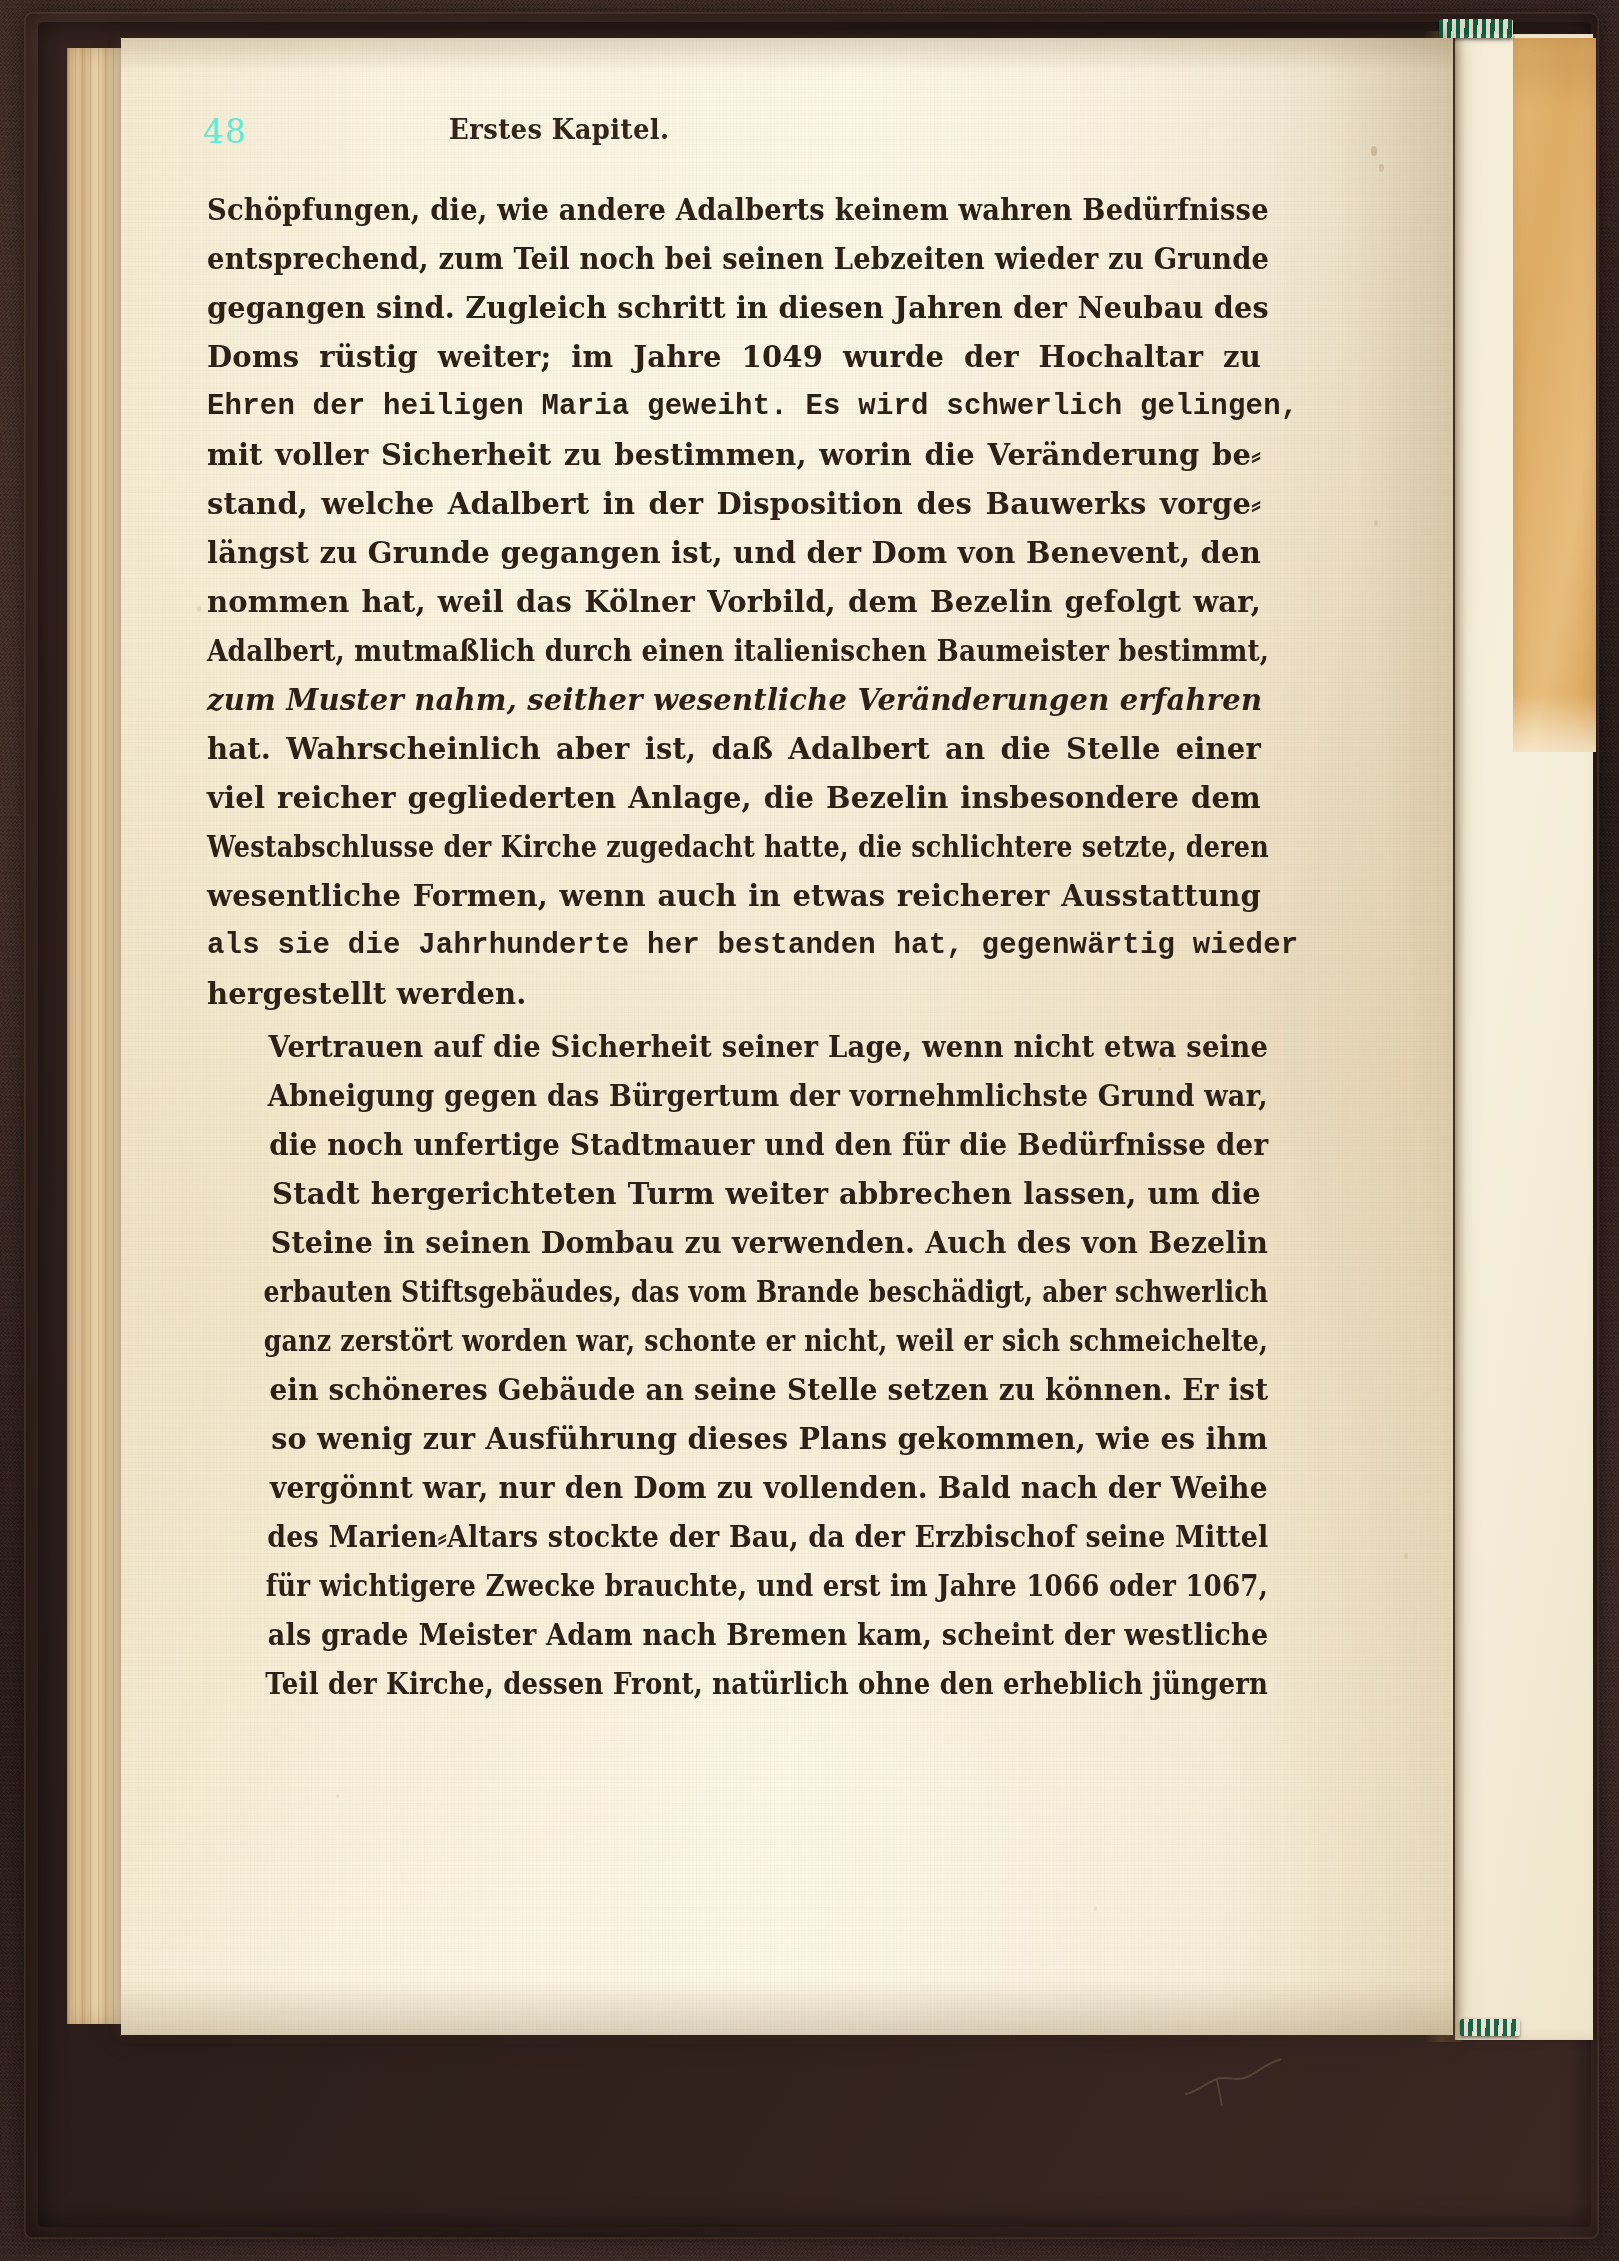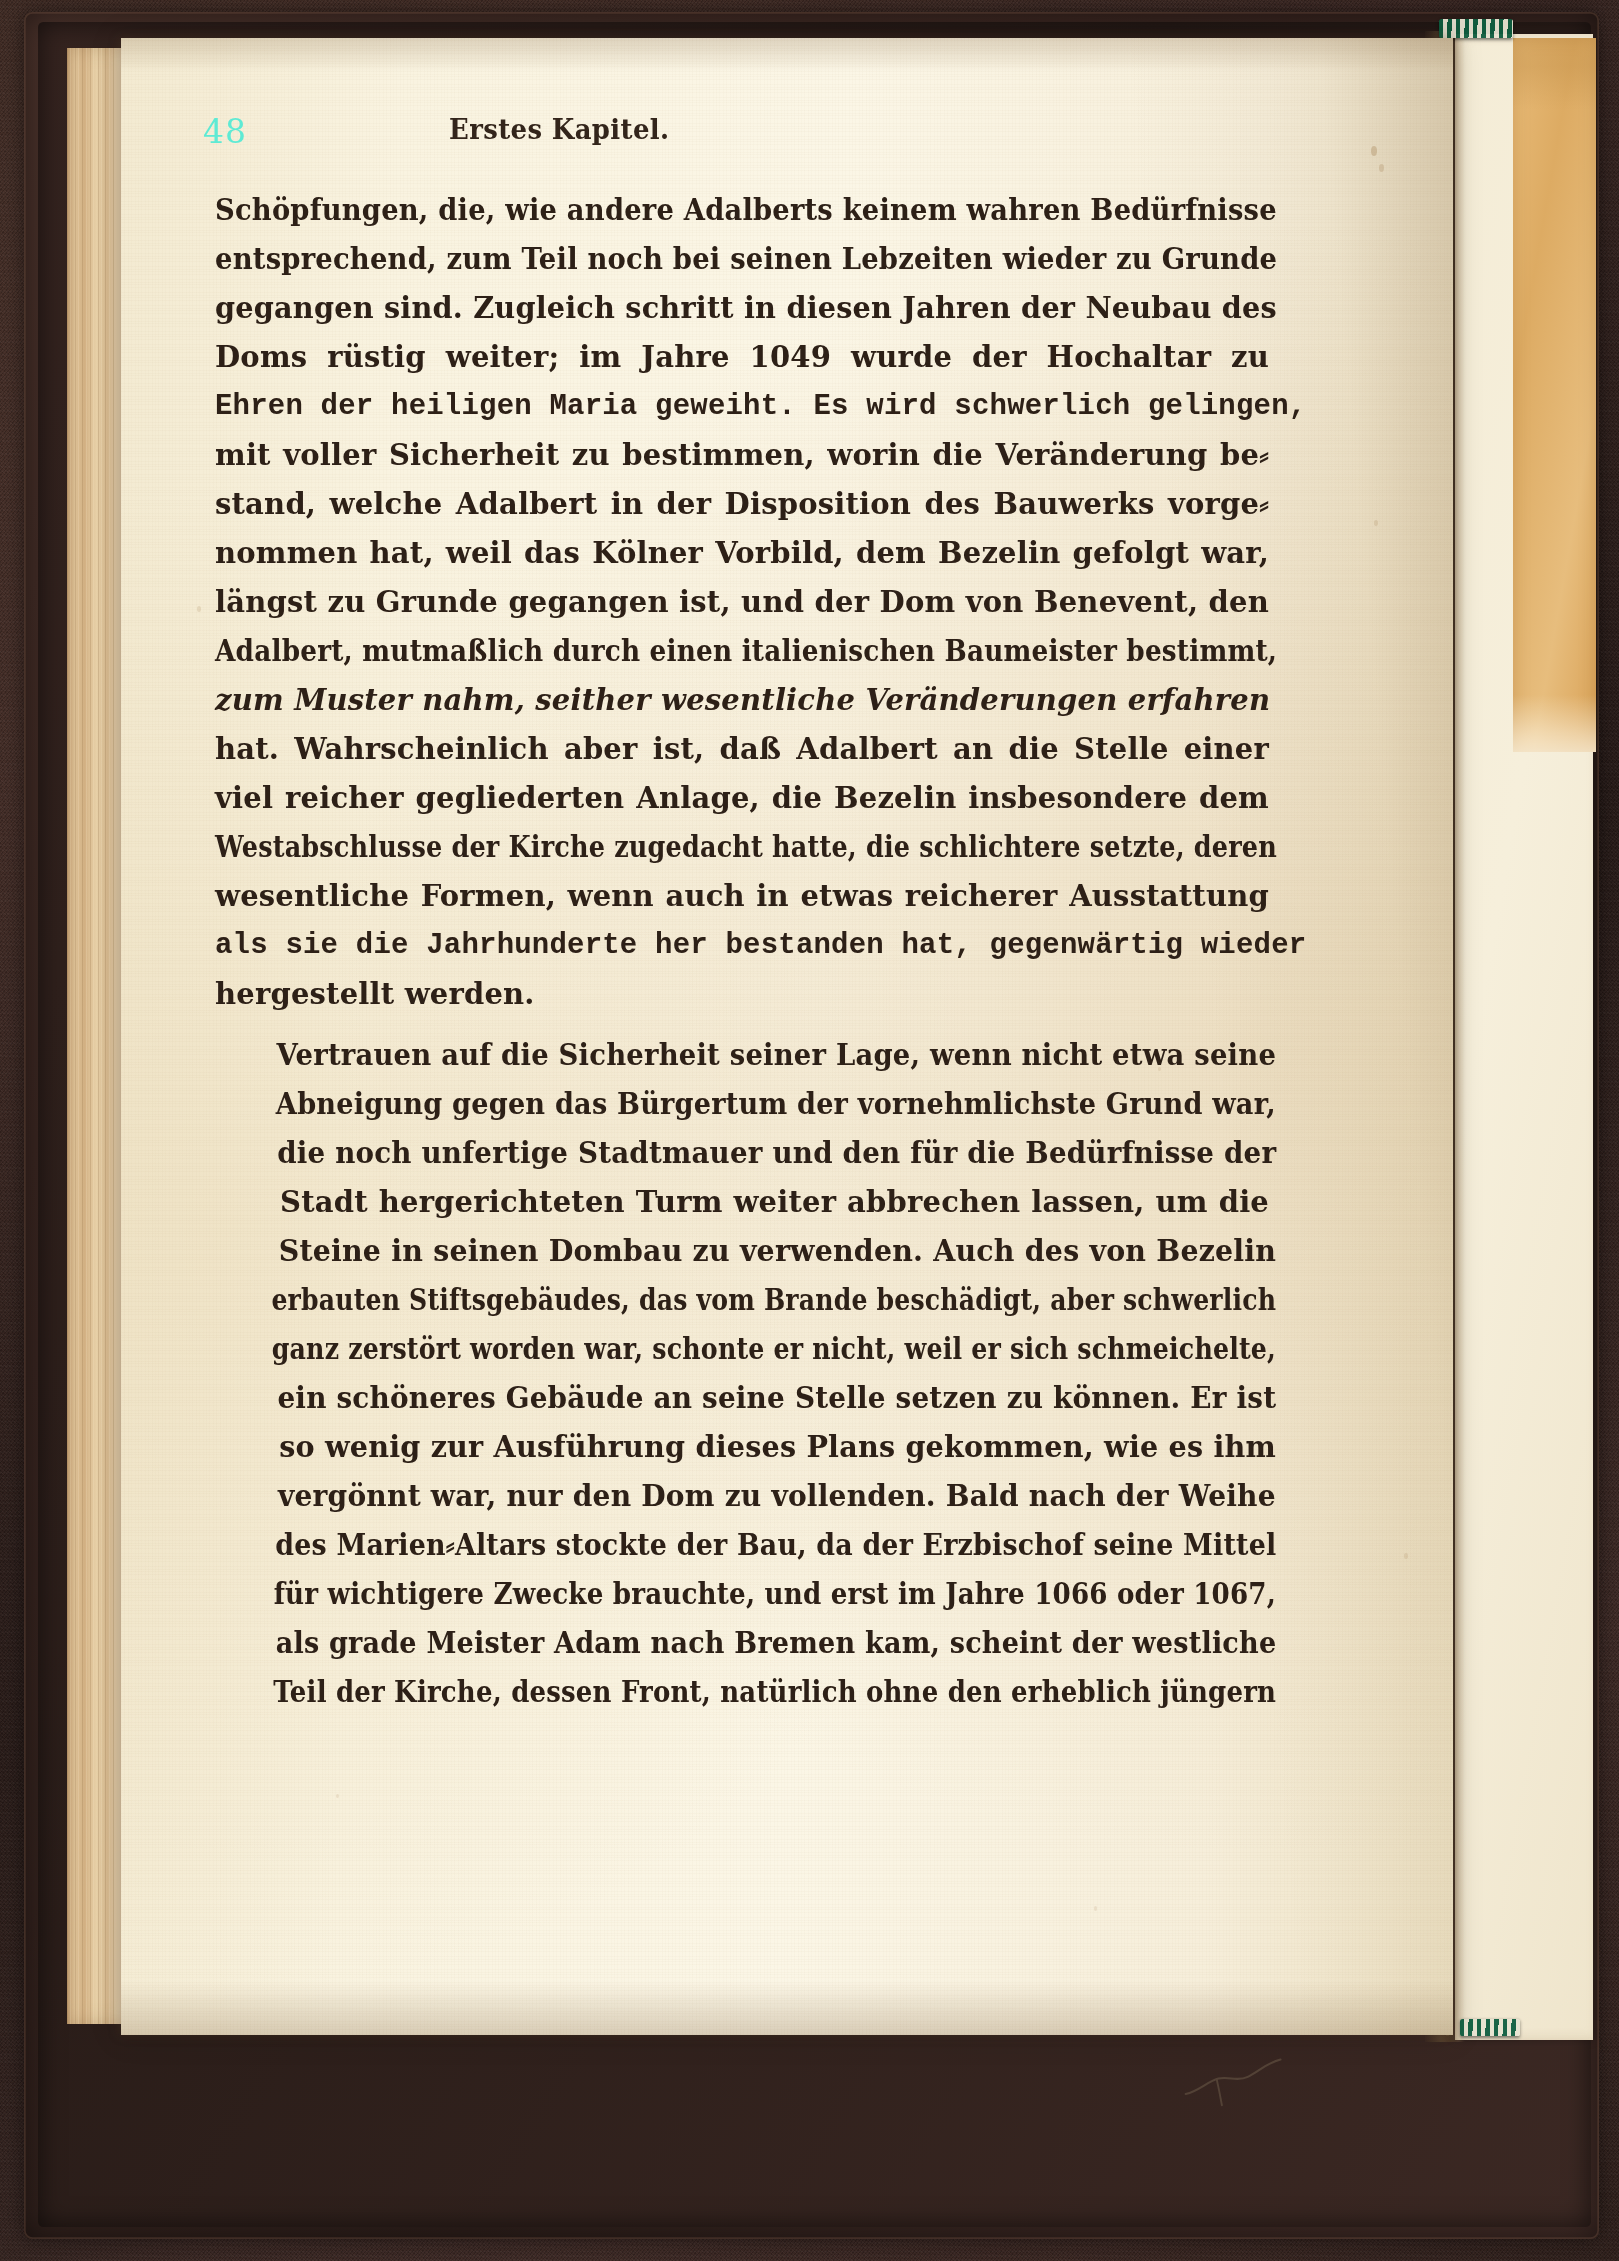--- a/index.html
+++ b/index.html
@@ -155,21 +155,21 @@
   .body{
     font-size:29px;
     line-height:49px;
     text-align:justify;
     text-justify:inter-word;
     color:#2d2017;
     font-weight:700;
     letter-spacing:0.2px;
     font-family:"DejaVu Serif", serif;
   }
-  .body p{ margin:12px; }
+  .body p{ margin:4px; }
   .body p.indent{ text-indent:65px; }
   
   .ln{
     display:block;
     text-align:justify;
     text-align-last:justify;
     white-space:nowrap;
   }
   .ln.last{ text-align-last:left; }
 
@@ -235,22 +235,22 @@
 
     <div class="body">
       <p id="p1">
           <span class="ln" style="display: block; width: 1117px; transform: scaleX(0.9438); transform-origin: left center;">Schöpfungen, die, wie andere Adalberts keinem wahren Bedürfnisse</span>
           <span class="ln" style="display: block; width: 1115px; transform: scaleX(0.9459); transform-origin: left center;">entsprechend, zum Teil noch bei seinen Lebzeiten wieder zu Grunde</span>
           <span class="ln" style="display: block; width: 1065px; transform: scaleX(0.9903); transform-origin: left center;">gegangen sind.   Zugleich schritt in diesen Jahren der Neubau des</span>
           <span class="ln" style="display: block; width: 1054px;">Doms rüstig weiter; im Jahre 1049 wurde der Hochaltar zu</span>
           <span class="ln" style="display: block; width: 1054px; font-family: Liberation Mono, monospace;">Ehren der heiligen Maria geweiht.   Es wird schwerlich gelingen,</span>
           <span class="ln" style="display: block; width: 1054px;">mit voller Sicherheit zu bestimmen, worin die Veränderung be⸗</span>
           <span class="ln" style="display: block; width: 1054px;">stand, welche Adalbert in der Disposition des Bauwerks vorge⸗</span>
+          <span class="ln" style="display: block; width: 1054px;">längst zu Grunde gegangen ist, und der Dom von Benevent, den</span>
           <span class="ln" style="display: block; width: 1054px;">nommen hat, weil das Kölner Vorbild, dem Bezelin gefolgt war,</span>
-          <span class="ln" style="display: block; width: 1054px;">längst zu Grunde gegangen ist, und der Dom von Benevent, den</span>
           <span class="ln" style="display: block; width: 1161px; transform: scaleX(0.9081); transform-origin: left center;">Adalbert, mutmaßlich durch einen italienischen Baumeister bestimmt,</span>
           <span class="ln" style="display: block; width: 1054px; font-style: italic;">zum Muster nahm, seither wesentliche Veränderungen erfahren</span>
           <span class="ln" style="display: block; width: 1054px;">hat.   Wahrscheinlich aber ist, daß Adalbert an die Stelle einer</span>
           <span class="ln" style="display: block; width: 1054px;">viel reicher gegliederten Anlage, die Bezelin insbesondere dem</span>
           <span class="ln" style="display: block; width: 1199px; transform: scaleX(0.8794); transform-origin: left center;">Westabschlusse der Kirche zugedacht hatte, die schlichtere setzte, deren</span>
           <span class="ln" style="display: block; width: 1054px;">wesentliche Formen, wenn auch in etwas reicherer Ausstattung</span>
           <span class="ln" style="display: block; width: 1054px; font-family: Liberation Mono, monospace;">als sie die Jahrhunderte her bestanden hat, gegenwärtig wieder</span>
           <span class="ln last" style="display: block; width: 1054px;">hergestellt werden.</span>
         </p>
       <p class="indent" id="p2">

